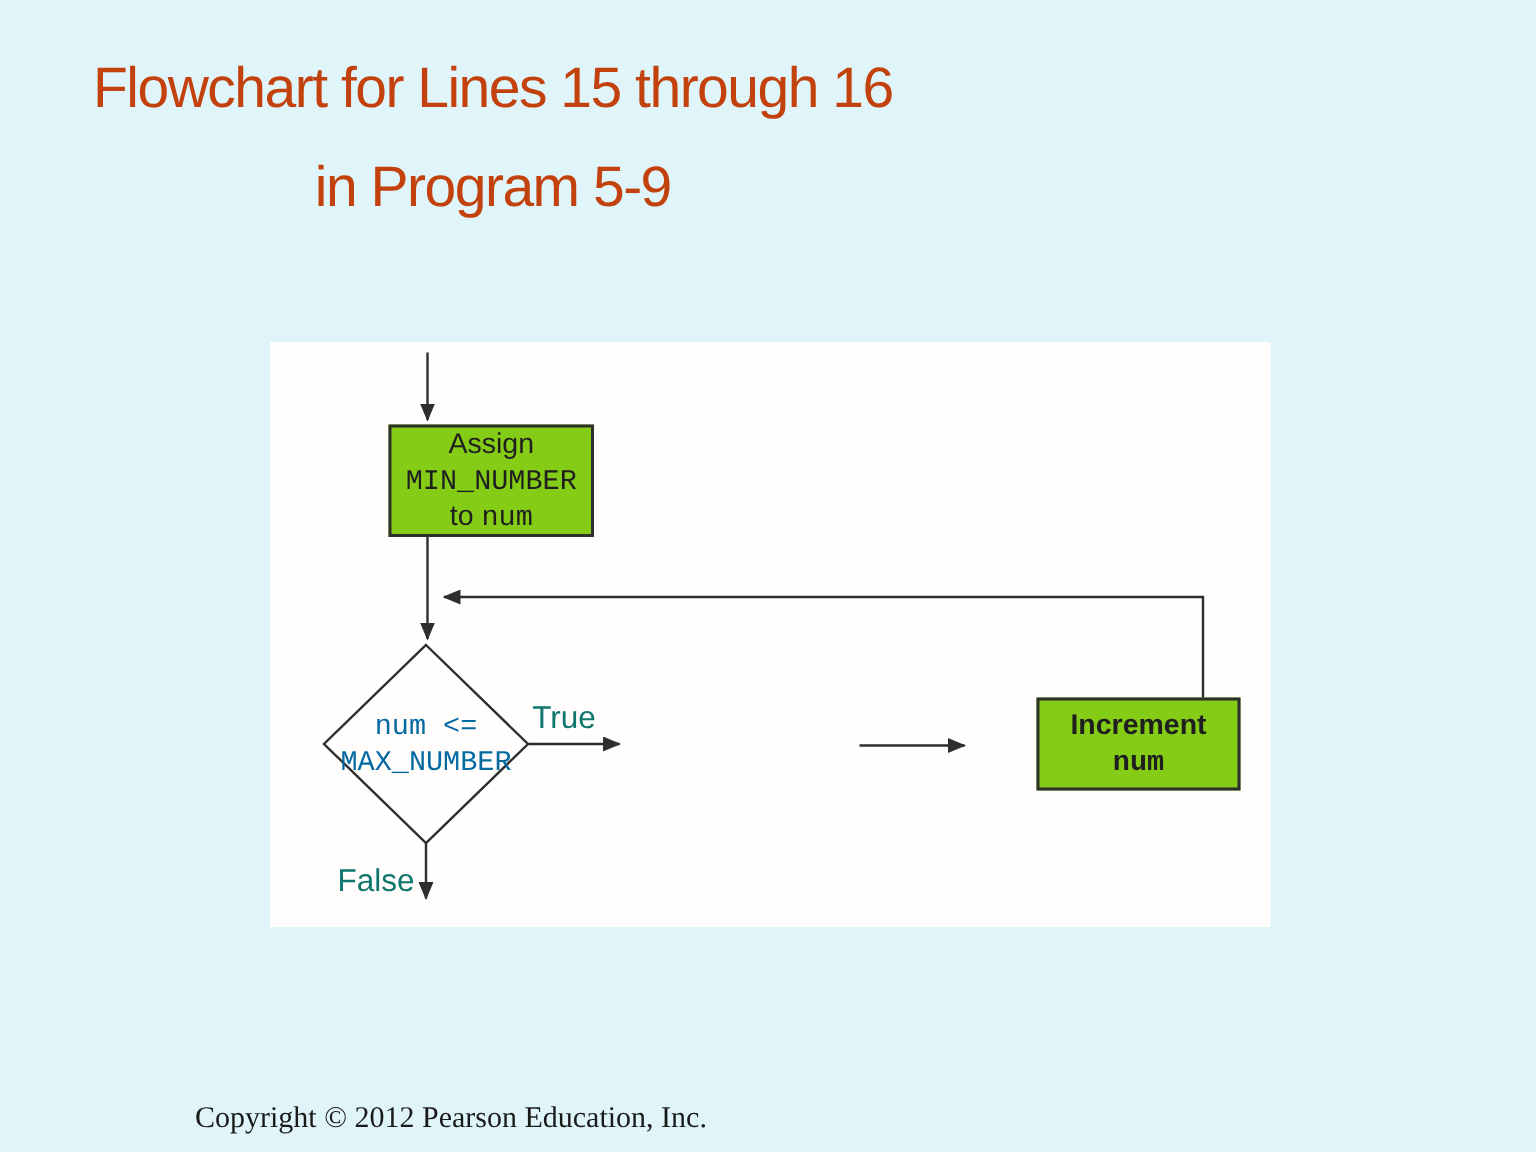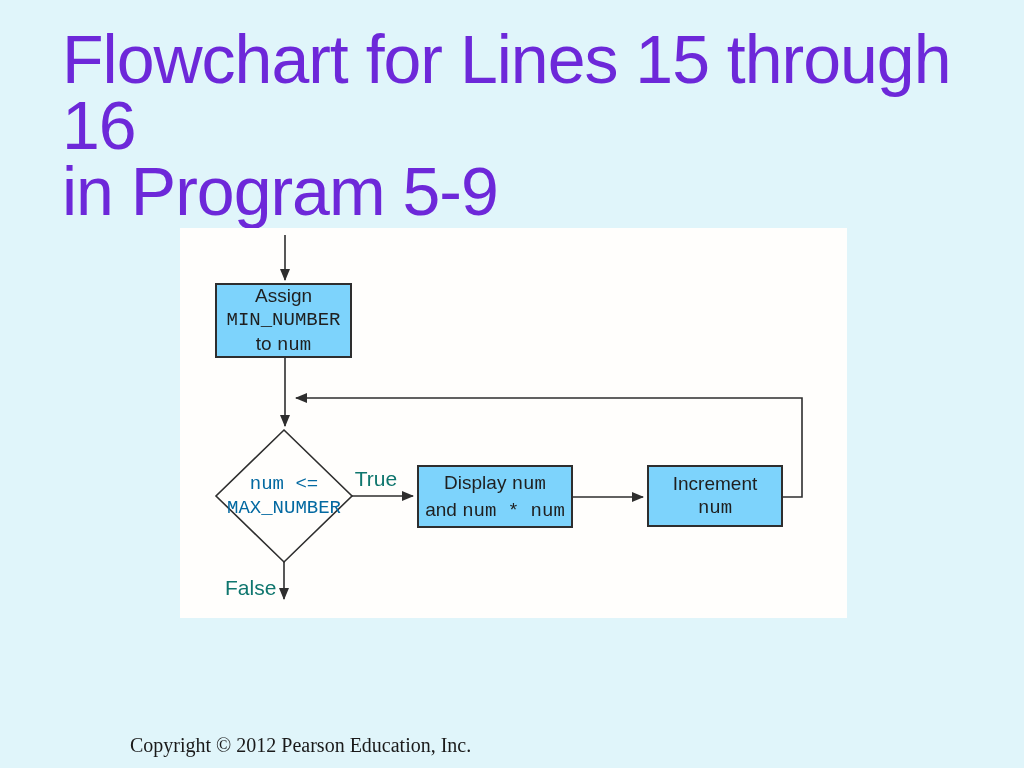--- a/index.html
+++ b/index.html
@@ -9,53 +9,55 @@
     font-family: "Liberation Sans", sans-serif;
   }
   .slide {
     position: relative;
     width: 1024px; height: 768px;
     background: #e0f5fa;
   }
   .title {
     position: absolute;
     left: 62px; top: 26px;
-    font-size: 68px;
+    font-size: 38px;
     font-weight: 400;
     letter-spacing: -1px;
     line-height: 66px;
-    color: #6d28d9;
+    color: #c2410c;
+    text-align: center;
   }
   .title span { display: block; }
   .panel {
     position: absolute;
     left: 180px; top: 228px;
     width: 667px; height: 390px;
     background: #fffefc;
   }
   .panel svg {
     position: absolute;
     left: 0; top: 0;
   }
   .fc-box {
     position: absolute;
     border: 2px solid #2e2e2e;
-    background: #7dd3fc;
+    background: #84cc16;
     display: flex;
     flex-direction: column;
     align-items: center;
     justify-content: center;
     text-align: center;
     color: #1f1f1f;
     font-size: 19px;
     line-height: 24px;
+    margin-left: 44px;
   }
   .assign-box    { left: 35px;  top: 55px;  width: 137px; height: 75px; }
   .display-box   { left: 237px; top: 237px; width: 156px; height: 63px; line-height: 26px; }
-  .increment-box { left: 467px; top: 237px; width: 136px; height: 62px; line-height: 25px; }
+  .increment-box { left: 467px; top: 237px; width: 136px; height: 62px; line-height: 25px; font-weight: bold; }
   .decision-label {
     position: absolute;
     left: 36px; top: 202px;
     width: 136px; height: 132px;
     display: flex;
     flex-direction: column;
     align-items: center;
     justify-content: center;
     text-align: center;
     color: #0369a1;
@@ -120,24 +122,20 @@
     </div>
 
     <div class="decision-label mono">
       <div>num &lt;=</div>
       <div>MAX_NUMBER</div>
     </div>
 
     <div class="branch-label true-label">True</div>
     <div class="branch-label false-label">False</div>
 
-    <div class="fc-box display-box">
-      <div><span>Display </span><span class="mono">num</span></div>
-      <div><span>and </span><span class="mono">num * num</span></div>
-    </div>
 
     <div class="fc-box increment-box">
       <div><span>Increment</span></div>
       <div class="mono"><span>num</span></div>
     </div>
 
   </div>
 
   <div class="footer">Copyright © 2012 Pearson Education, Inc.</div>
 

